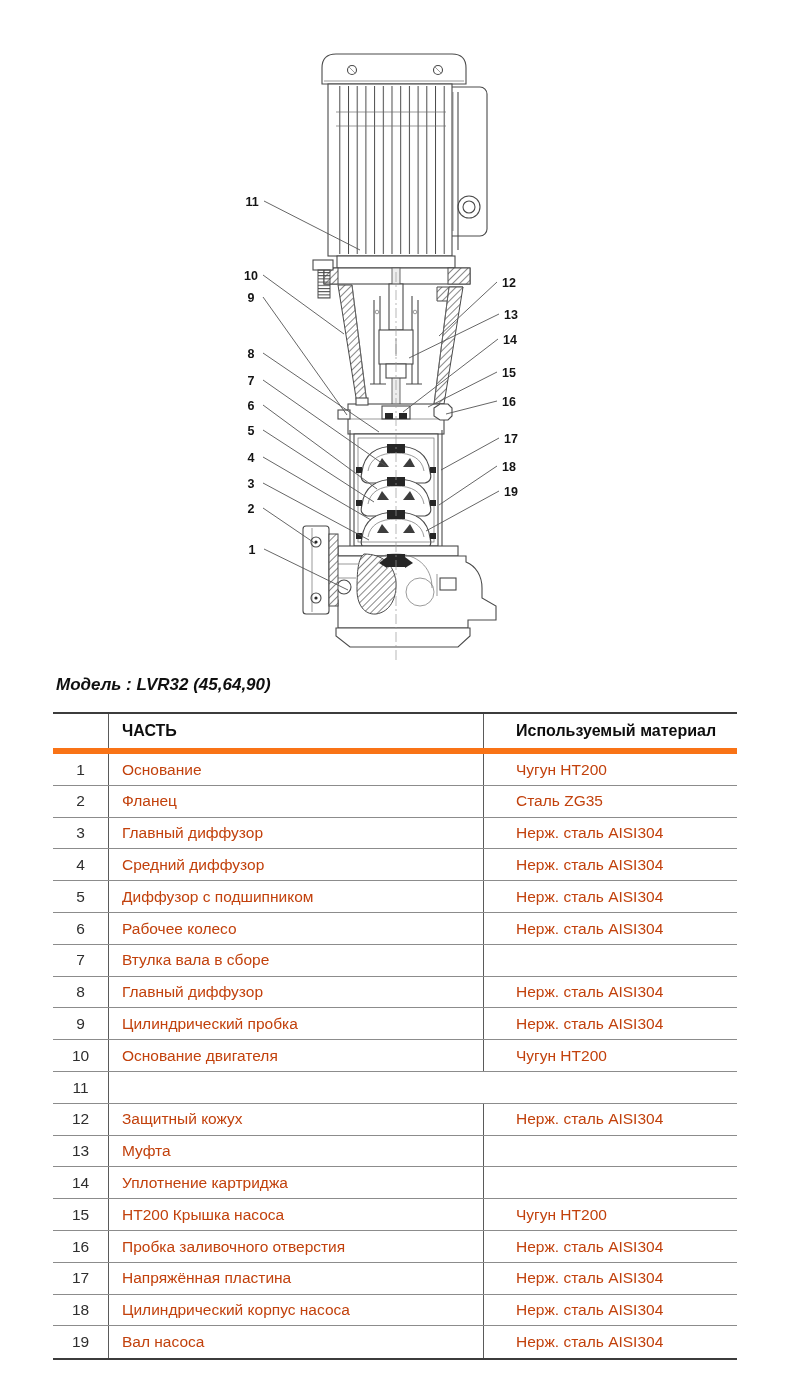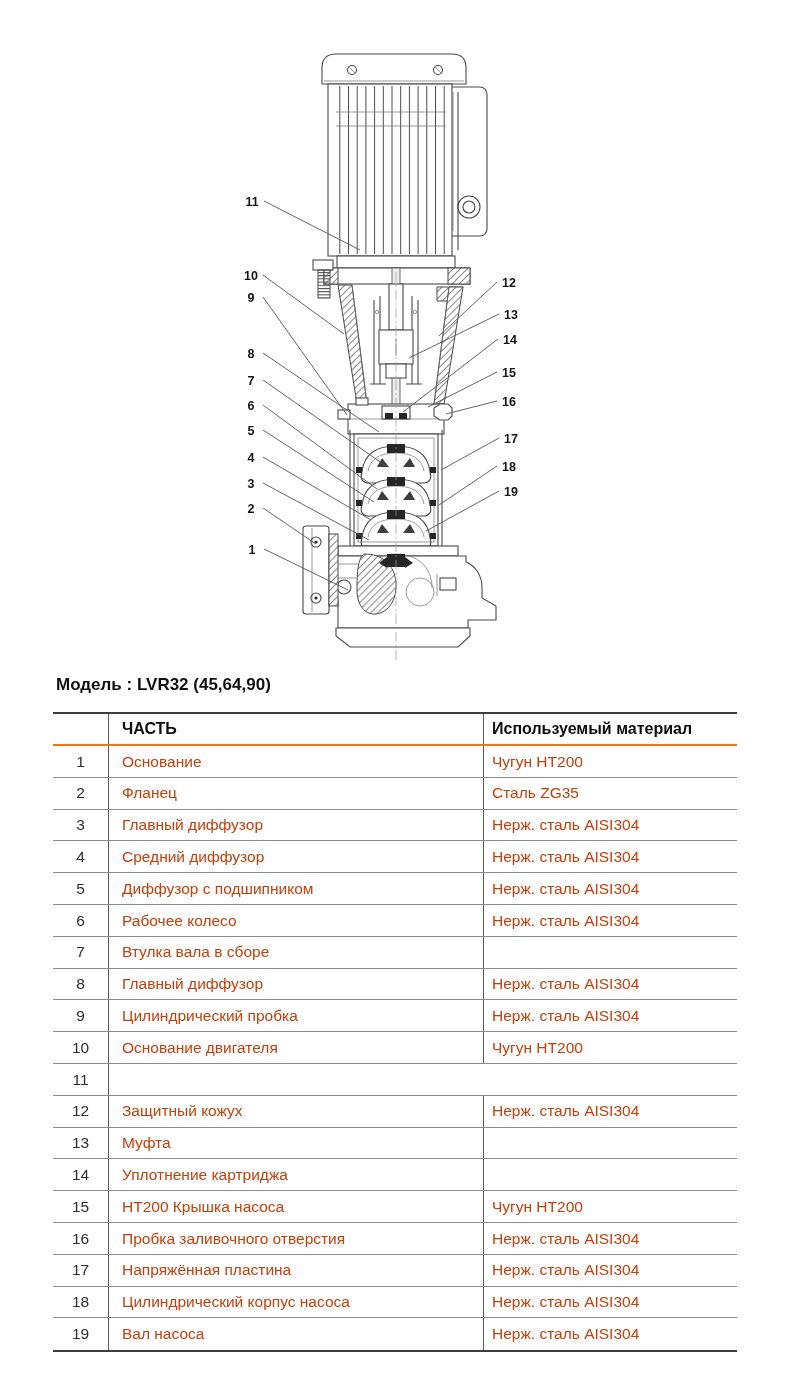--- a/index.html
+++ b/index.html
@@ -7,30 +7,30 @@
   .page{position:relative;width:800px;height:1386px;background:#ffffff;overflow:hidden;
         font-family:"Liberation Sans",sans-serif;}
   svg{position:absolute;left:0;top:0;}
   .ln{fill:none;stroke:#4a4a4a;stroke-width:1.1;}
   .lnt{fill:none;stroke:#6e6e6e;stroke-width:0.7;}
   .fw{fill:#ffffff;stroke:#4a4a4a;stroke-width:1.1;}
   .hatchf{fill:url(#hatch);stroke:#4a4a4a;stroke-width:1;}
   .dark{fill:#262626;stroke:none;}
   .leader{stroke:#555555;stroke-width:0.9;fill:none;}
   .callout{font-family:"Liberation Sans",sans-serif;font-weight:bold;font-size:12.5px;fill:#141414;}
-  .title{position:absolute;left:56px;top:675px;font-size:17px;font-weight:bold;color:#101010;}
+  .title{position:absolute;left:56px;top:675px;font-size:17px;font-weight:bold;color:#101010;font-style:italic;}
   .tbl{position:absolute;left:53px;top:712px;width:684px;
        border-top:2px solid #3c3c3c;border-bottom:2px solid #3c3c3c;}
   .trow{display:flex;height:31.8px;border-bottom:1px solid #8c8c8c;}
-  .trow.head{height:32px;border-bottom:2px solid #f97316;}
+  .trow.head{height:40px;border-bottom:6px solid #f97316;}
   #tbody .trow:last-child{border-bottom:none;}
   .c{display:flex;align-items:center;font-size:15.5px;color:#c2410c;line-height:1;}
   .c.no{width:56px;justify-content:center;border-right:1px solid #5a5a5a;color:#2e2e2e;}
   .c.part{width:375px;padding-left:13px;border-right:1px solid #5a5a5a;}
-  .c.mat{flex:1;padding-left:8px;}
+  .c.mat{flex:1;padding-left:8px;margin-left:24px;}
   .trow.head .c{font-weight:bold;font-size:16px;color:#0d0d0d;}
 </style>
 </head>
 <body>
 
 <div class="page">
 
   <svg width="800" height="670" viewBox="0 0 800 670">
     <defs>
       <pattern id="hatch" width="5" height="5" patternUnits="userSpaceOnUse" patternTransform="rotate(45)">

